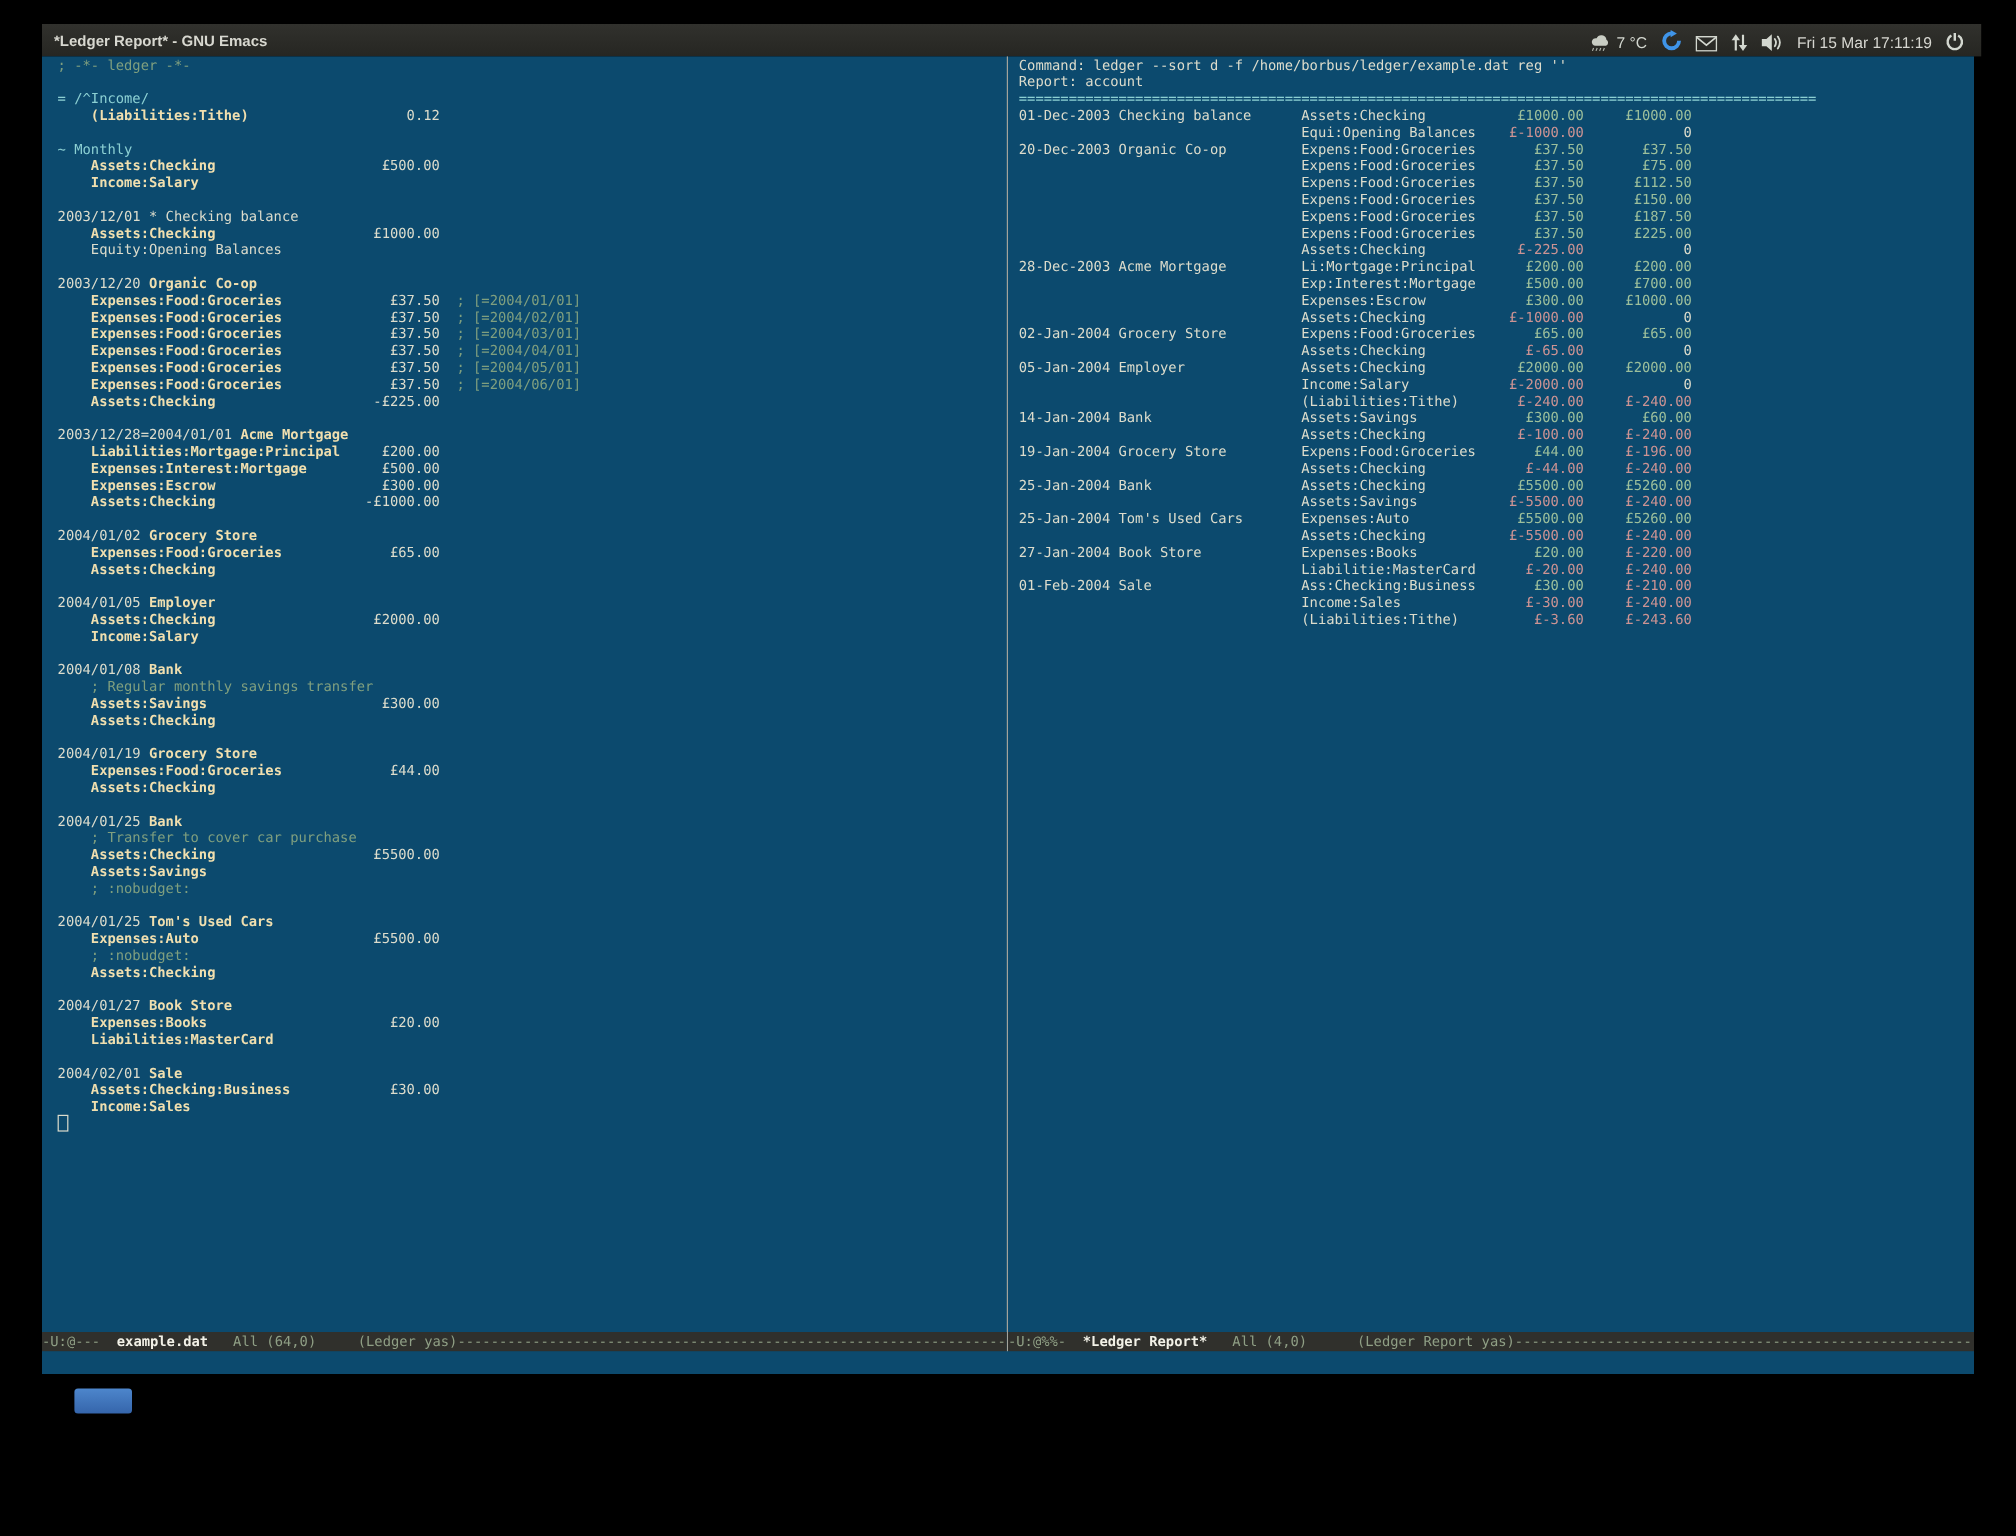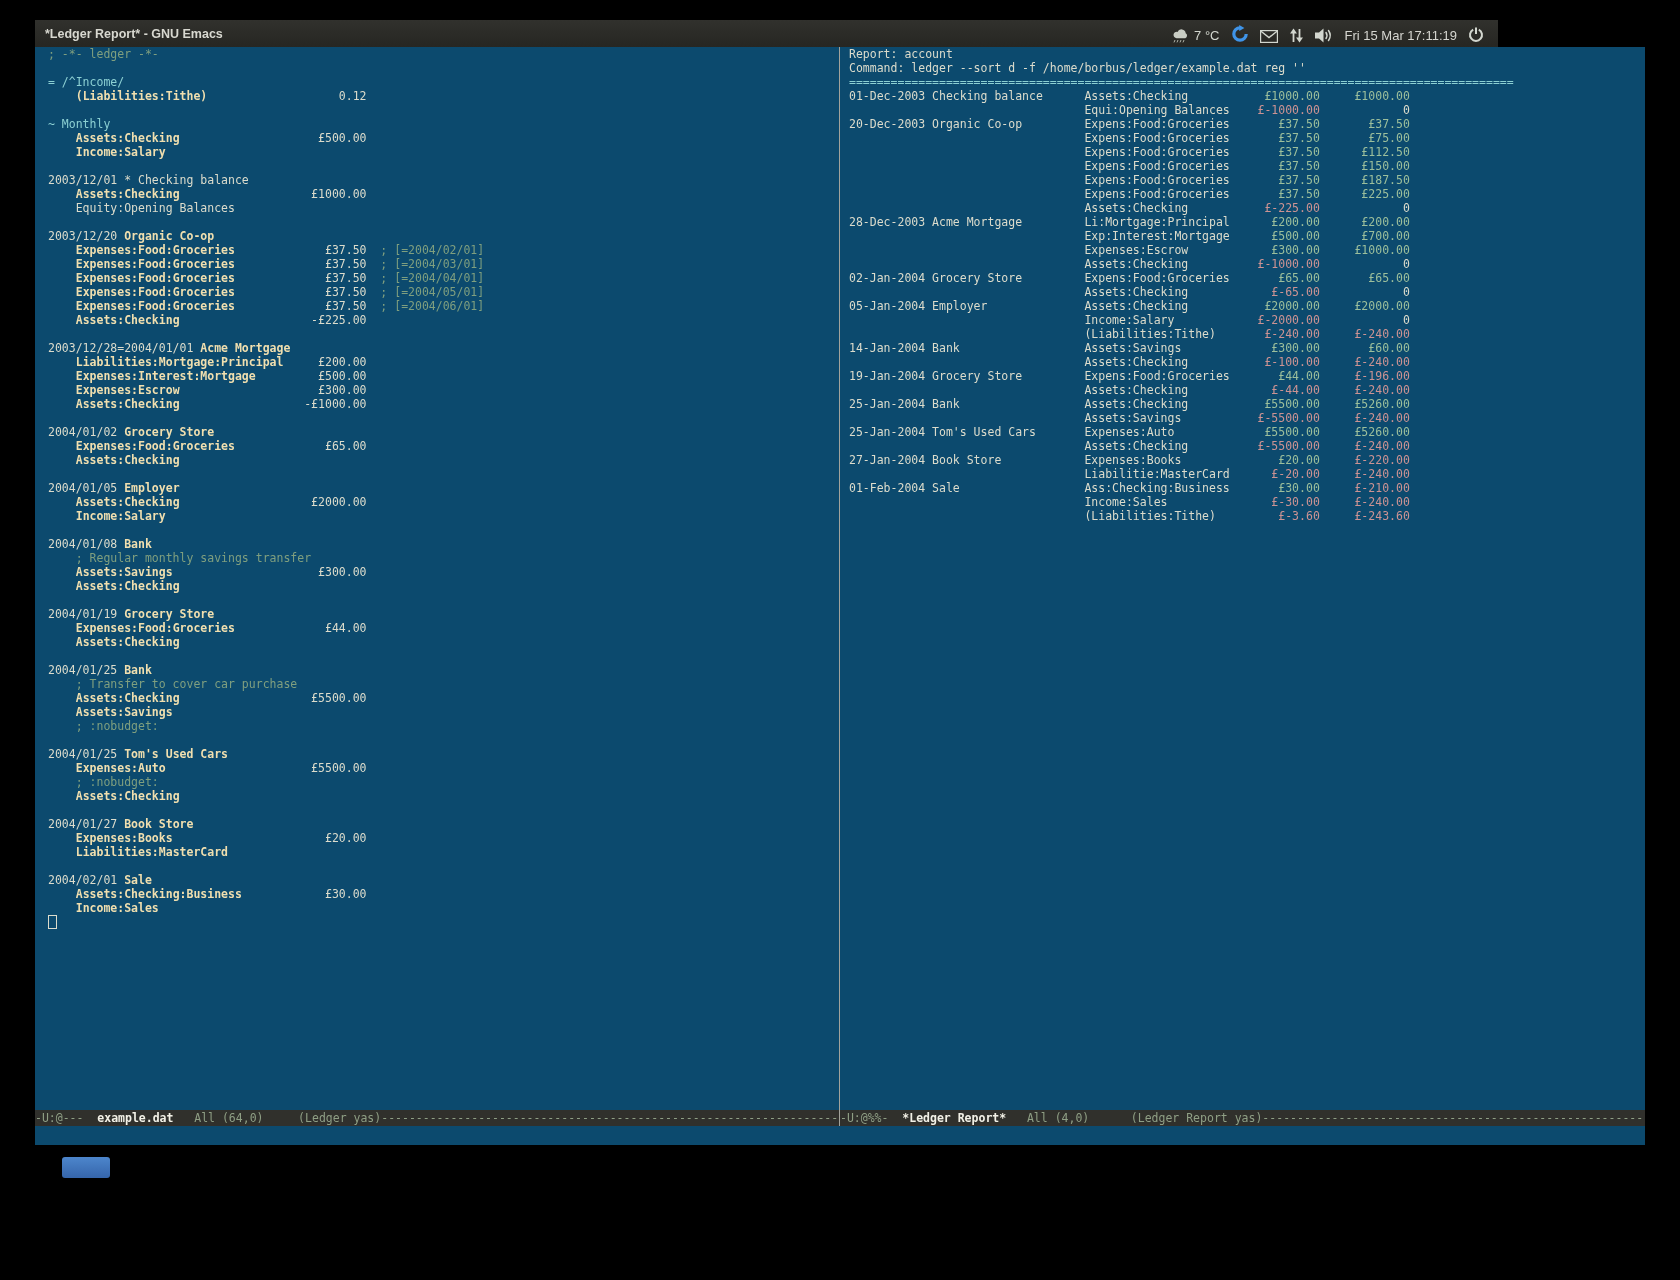--- a/index.html
+++ b/index.html
@@ -1,20 +1,20 @@
 <!DOCTYPE html>
 <html><head>
 <meta charset="utf-8">
 <style>
   html,body { margin:0; padding:0; background:#000; }
   .screen { position:relative; width:1680px; height:1280px; background:#000; overflow:hidden;
             font-family:"DejaVu Sans Mono", monospace; }
 
   
-  .titlebar { position:absolute; left:35px; top:20px; width:1463px; height:27px;
+  .titlebar { position:absolute; left:35px; top:20px; width:1616px; height:27px;
               background:linear-gradient(#31312d,#262622); display:flex; align-items:center; }
   .title-text { color:#d8d8d0; font-family:"Liberation Sans", sans-serif; font-size:12.5px;
                 font-weight:bold; padding-left:10px; }
   .tray { margin-left:auto; display:flex; align-items:flex-end; gap:11px; padding-right:14px;
           color:#d3d7cf; font-family:"Liberation Sans", sans-serif; font-size:13px; }
   .tray-item { display:flex; align-items:center; gap:4px; }
   .clock { font-size:13px; color:#d6d6d0; }
 
   
   .frame { position:absolute; left:35px; top:47px; width:1610px; height:1098px; background:#0c4a6e; }
@@ -112,20 +112,21 @@
         <div class="line">&nbsp;</div>
         <div class="line"><span class="k">~ Monthly</span></div>
         <div class="line"><span class="t">    </span><span class="a">Assets:Checking</span><span class="t">                    £500.00</span></div>
         <div class="line"><span class="t">    </span><span class="a">Income:Salary</span></div>
         <div class="line">&nbsp;</div>
         <div class="line"><span class="t">2003/12/01 * Checking balance</span></div>
         <div class="line"><span class="t">    </span><span class="a">Assets:Checking</span><span class="t">                   £1000.00</span></div>
         <div class="line"><span class="t">    Equity:Opening Balances</span></div>
         <div class="line">&nbsp;</div>
         <div class="line"><span class="t">2003/12/20 </span><span class="a">Organic Co-op</span></div>
+        <div class="line"><span class="t">    </span><span class="a">Expenses:Food:Groceries</span><span class="t">             £37.50</span><span class="c">  ; [=2004/01/01]</span></div>
         <div class="line"><span class="t">    </span><span class="a">Expenses:Food:Groceries</span><span class="t">             £37.50</span><span class="c">  ; [=2004/02/01]</span></div>
         <div class="line"><span class="t">    </span><span class="a">Expenses:Food:Groceries</span><span class="t">             £37.50</span><span class="c">  ; [=2004/03/01]</span></div>
         <div class="line"><span class="t">    </span><span class="a">Expenses:Food:Groceries</span><span class="t">             £37.50</span><span class="c">  ; [=2004/04/01]</span></div>
         <div class="line"><span class="t">    </span><span class="a">Expenses:Food:Groceries</span><span class="t">             £37.50</span><span class="c">  ; [=2004/05/01]</span></div>
         <div class="line"><span class="t">    </span><span class="a">Expenses:Food:Groceries</span><span class="t">             £37.50</span><span class="c">  ; [=2004/06/01]</span></div>
         <div class="line"><span class="t">    </span><span class="a">Assets:Checking</span><span class="t">                   -£225.00</span></div>
         <div class="line">&nbsp;</div>
         <div class="line"><span class="t">2003/12/28=2004/01/01 </span><span class="a">Acme Mortgage</span></div>
         <div class="line"><span class="t">    </span><span class="a">Liabilities:Mortgage:Principal</span><span class="t">     £200.00</span></div>
         <div class="line"><span class="t">    </span><span class="a">Expenses:Interest:Mortgage</span><span class="t">         £500.00</span></div>
@@ -165,22 +166,22 @@
         <div class="line"><span class="t">    </span><span class="a">Liabilities:MasterCard</span></div>
         <div class="line">&nbsp;</div>
         <div class="line"><span class="t">2004/02/01 </span><span class="a">Sale</span></div>
         <div class="line"><span class="t">    </span><span class="a">Assets:Checking:Business</span><span class="t">            £30.00</span></div>
         <div class="line"><span class="t">    </span><span class="a">Income:Sales</span></div>
         <div class="line"><span class="cursor-hollow"></span></div>
       </div>
     <div class="divider"></div>
 
     <div class="win win-right">
+      <div class="line"><span class="t">Command: ledger --sort d -f /home/borbus/ledger/example.dat reg ''</span></div>
       <div class="line"><span class="t">Report: account</span></div>
-      <div class="line"><span class="t">Command: ledger --sort d -f /home/borbus/ledger/example.dat reg ''</span></div>
       <div class="line"><span class="k">================================================================================================</span></div>
     <div class="line"><span class="t">01-Dec-2003 Checking balance      Assets:Checking      </span><span class="p">     £1000.00</span><span class="p">     £1000.00</span></div>
         <div class="line"><span class="t">                                  Equi:Opening Balances</span><span class="n">    £-1000.00</span><span class="z">            0</span></div>
         <div class="line"><span class="t">20-Dec-2003 Organic Co-op         Expens:Food:Groceries</span><span class="p">       £37.50</span><span class="p">       £37.50</span></div>
         <div class="line"><span class="t">                                  Expens:Food:Groceries</span><span class="p">       £37.50</span><span class="p">       £75.00</span></div>
         <div class="line"><span class="t">                                  Expens:Food:Groceries</span><span class="p">       £37.50</span><span class="p">      £112.50</span></div>
         <div class="line"><span class="t">                                  Expens:Food:Groceries</span><span class="p">       £37.50</span><span class="p">      £150.00</span></div>
         <div class="line"><span class="t">                                  Expens:Food:Groceries</span><span class="p">       £37.50</span><span class="p">      £187.50</span></div>
         <div class="line"><span class="t">                                  Expens:Food:Groceries</span><span class="p">       £37.50</span><span class="p">      £225.00</span></div>
         <div class="line"><span class="t">                                  Assets:Checking      </span><span class="n">     £-225.00</span><span class="z">            0</span></div>

